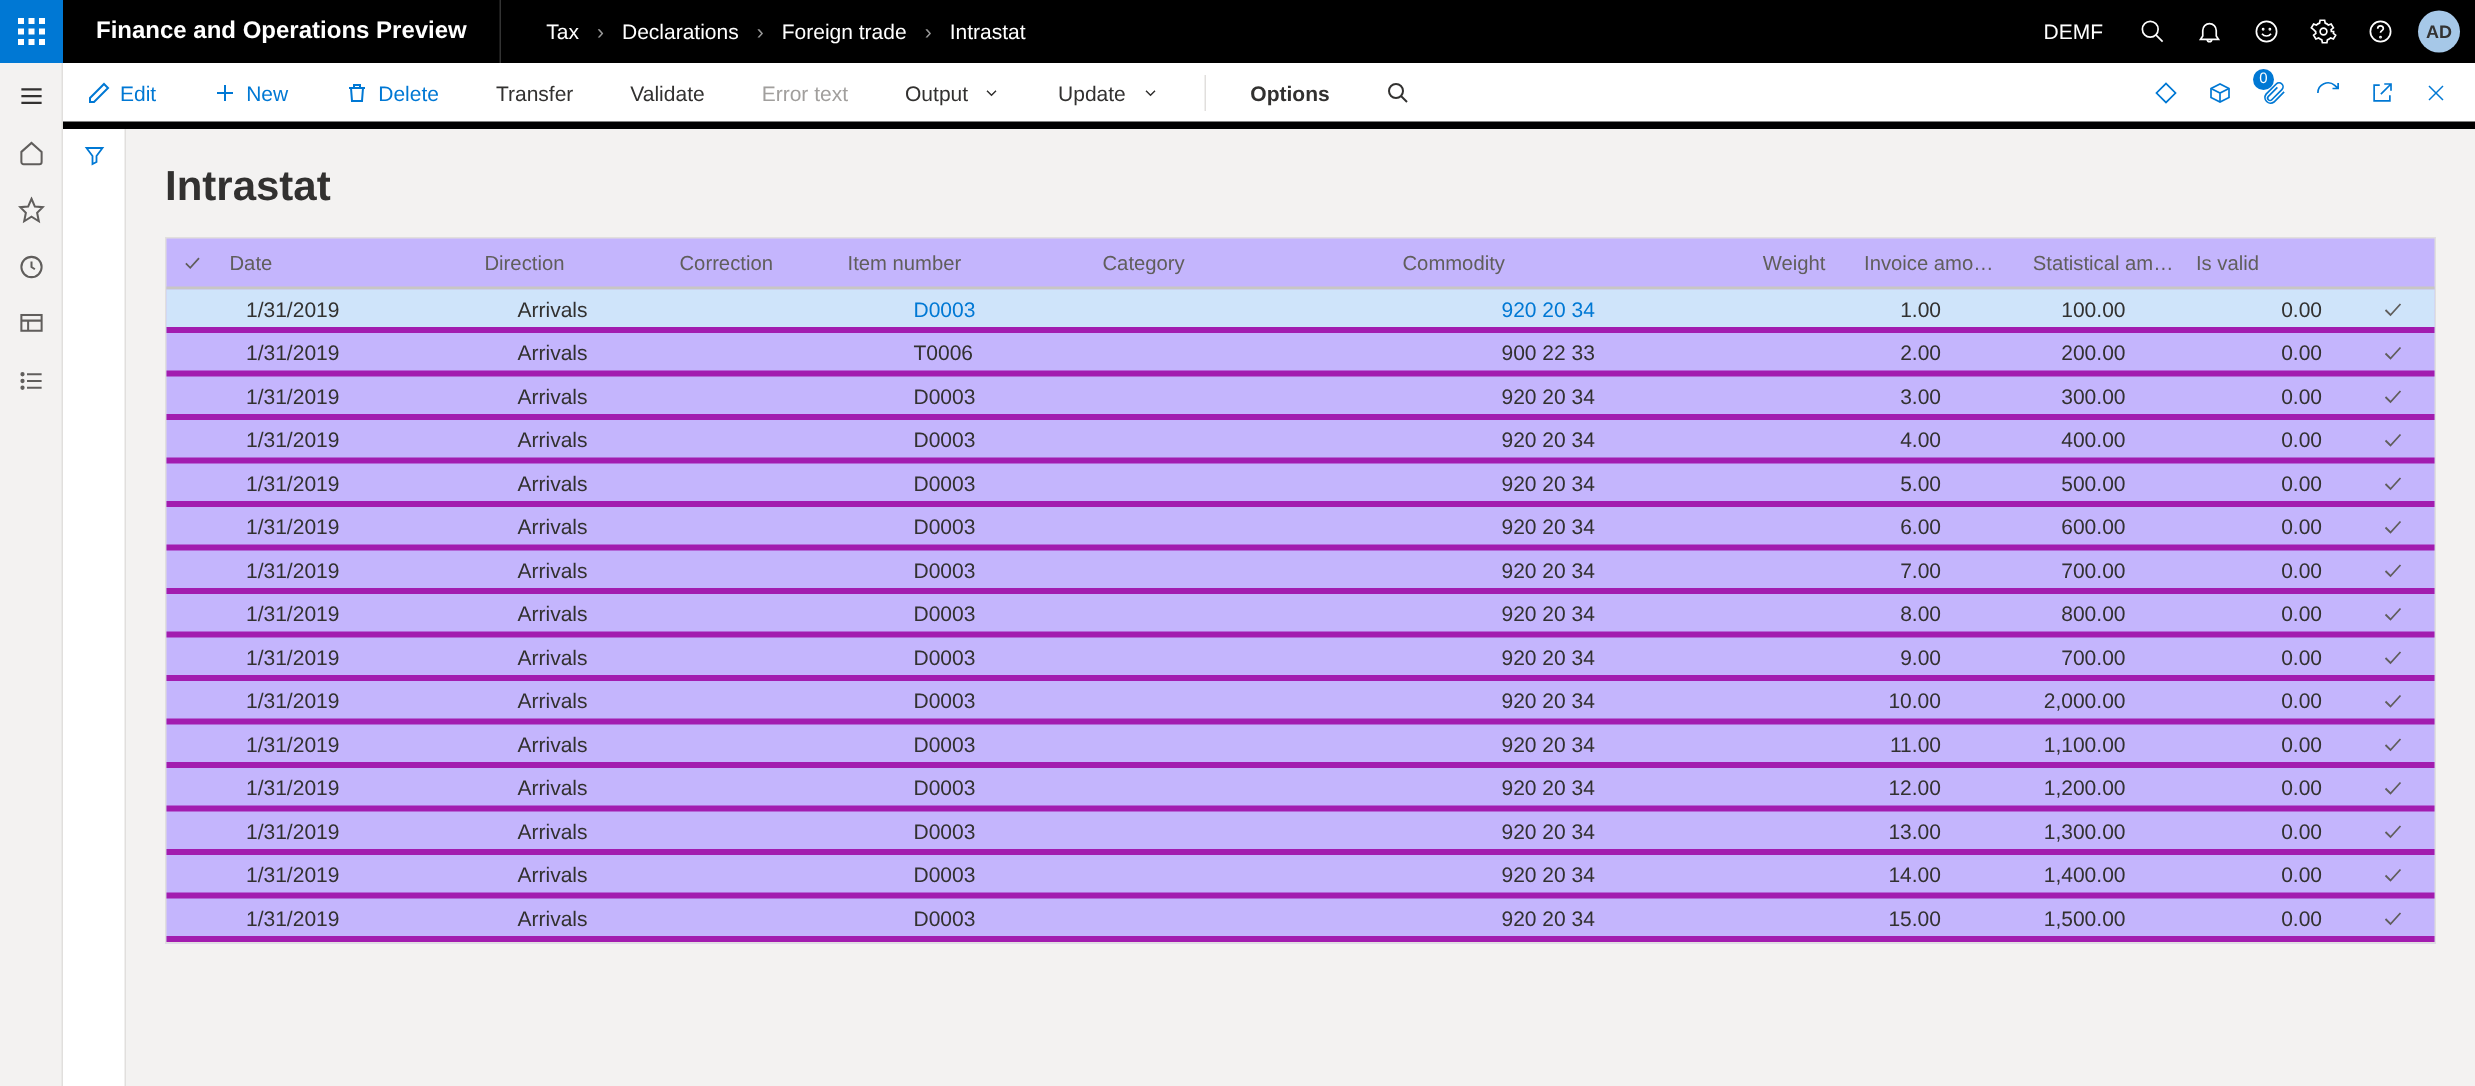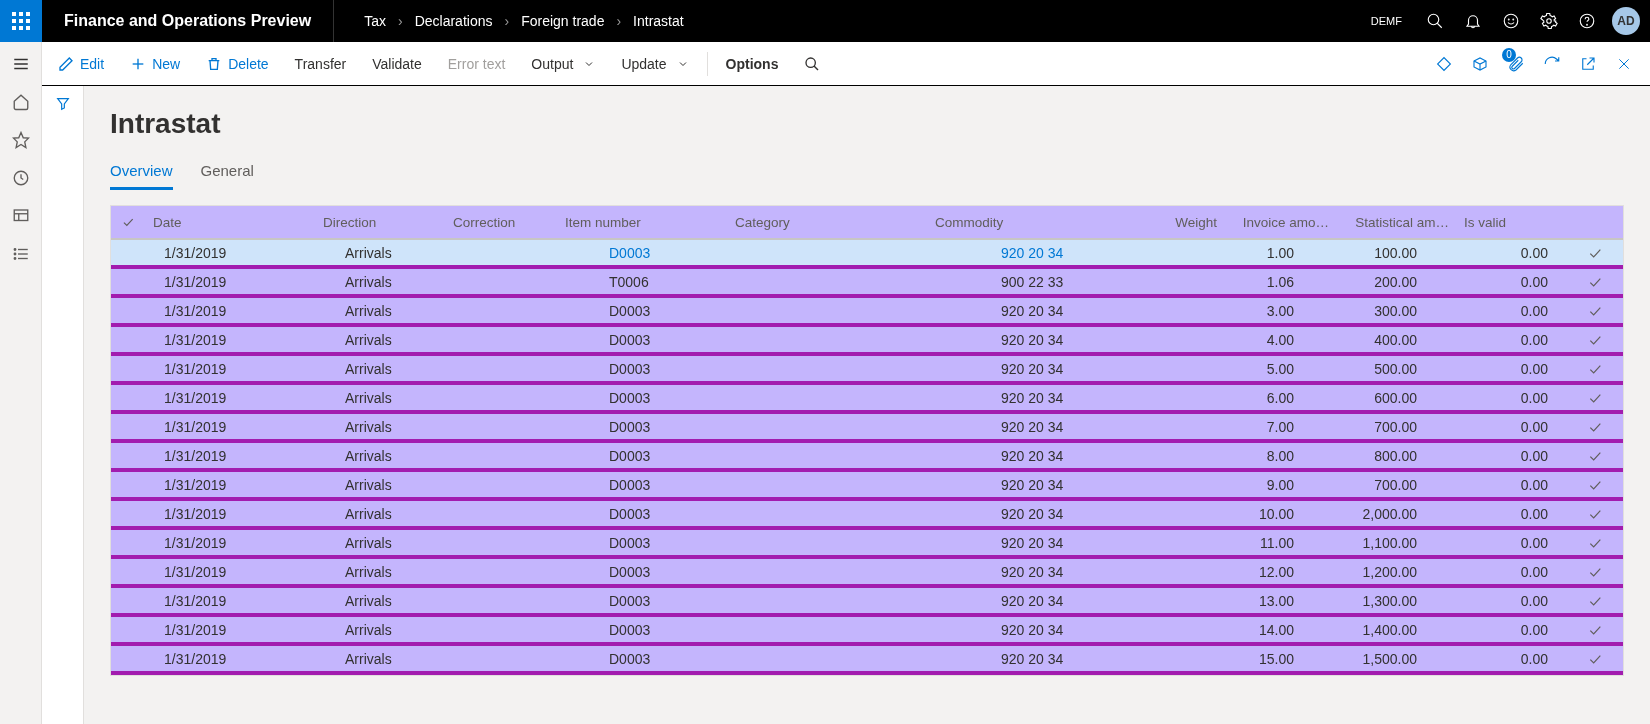--- a/index.html
+++ b/index.html
@@ -5,25 +5,25 @@
   * { box-sizing: border-box; }
   html, body { margin:0; padding:0; font-family: "Segoe UI", Arial, sans-serif; font-size:14px; color:#323130; background:#f3f2f1; height:100%; }
   .top-bar { height:42px; background:#000; color:#fff; display:flex; align-items:center; }
   .waffle { width:42px; height:42px; background:#0078d4; display:flex; align-items:center; justify-content:center; cursor:pointer; }
   .waffle svg { width:18px; height:18px; fill:#fff; }
   .app-title { padding:0 22px; font-size:16px; font-weight:600; border-right:1px solid #333; height:100%; display:flex; align-items:center; }
   .breadcrumb { display:flex; align-items:flex-end; gap:4px; padding-left:22px; font-size:14px; }
   .breadcrumb span { padding:0 8px; cursor:pointer; }
   .breadcrumb .chev { color:#999; padding:0; }
   .top-right { margin-left:auto; display:flex; align-items:center; height:100%; }
-  .top-right .company { padding:0 14px; font-size:11px; }
+  .top-right .company { padding:0 14px; font-size:14px; }
   .top-btn { width:38px; height:42px; display:flex; align-items:center; justify-content:center; cursor:pointer; }
   .top-btn svg { width:18px; height:18px; fill:none; stroke:#fff; stroke-width:1.5; }
   .avatar { width:28px; height:28px; border-radius:50%; background:#a6c8e8; color:#333; display:flex; align-items:center; justify-content:center; font-size:12px; font-weight:600; margin:0 10px 0 6px; }
-  .action-bar { height:44px; background:#fff; border-bottom:1px solid #000000; display:flex; align-items:center; padding-left:46px; gap:2px;text-align:right; }
+  .action-bar { height:44px; background:#fff; border-bottom:5px solid #000000; display:flex; align-items:center; padding-left:46px; gap:14px;text-align:right; }
   .action-bar .act { display:flex; align-items:center; gap:6px; padding:6px 12px; cursor:pointer; color:#323130; }
   .action-bar .act.blue { color:#0078d4; }
   .action-bar .act.disabled { color:#a19f9d; cursor:default; }
   .action-bar .act .icn { width:16px; height:16px; }
   .action-bar .sep { width:1px; height:24px; background:#e1dfdd; margin:0 4px; }
   .action-bar .act.bold { font-weight:600; }
   .action-bar .right-actions { margin-left:auto; display:flex; align-items:center; padding-right:8px; }
   .chev-down { margin-left:4px; }
   .body-wrap { display:flex; height:calc(100% - 86px); }
   .left-rail { width:42px; background:#f3f2f1; border-right:1px solid #e1dfdd; display:flex; flex-direction:column; align-items:center; padding-top:6px; gap:18px; }
@@ -258,24 +258,20 @@
   </div>
 
   <div class="filter-rail">
     <div class="fbtn"><svg width="16" height="16" viewBox="0 0 24 24" fill="none" stroke="#0078d4" stroke-width="1.8">
           <path d="M4 4h16l-6 8v6l-4 2v-8z"></path>
         </svg></div>
   </div>
 
   <div class="main">
     <div class="page-title">Intrastat</div>
-    <div class="tabs">
-      <div class="tab active">Overview</div>
-      <div class="tab">General</div>
-    </div>
 
     <div class="grid">
       <div class="ghead">
         <div class="gcol c-sel">
             <svg width="14" height="14" viewBox="0 0 24 24" fill="none" stroke="#605e5c" stroke-width="2">
               <polyline points="5 13 10 18 20 7"></polyline>
             </svg>
           </div>
         <div class="gcol c-date">Date</div>
         <div class="gcol c-dir">Direction</div>
@@ -307,21 +303,21 @@
             </div>
           </div>
           <div class="grow">
             <div class="gcol c-sel"></div>
             <div class="gcol c-date">1/31/2019</div>
             <div class="gcol c-dir">Arrivals</div>
             <div class="gcol c-corr"></div>
             <div class="gcol c-item ">T0006</div>
             <div class="gcol c-cat"></div>
             <div class="gcol c-comm ">900 22 33</div>
-            <div class="gcol c-wt">1.06</div>
+            <div class="gcol c-wt">2.00</div>
             <div class="gcol c-inv">200.00</div>
             <div class="gcol c-stat">0.00</div>
             <div class="gcol c-valid">
               <svg class="check-icn" viewBox="0 0 24 24">
                 <polyline points="5 13 10 18 20 7"></polyline>
               </svg>
             </div>
           </div>
           <div class="grow">
             <div class="gcol c-sel"></div>

